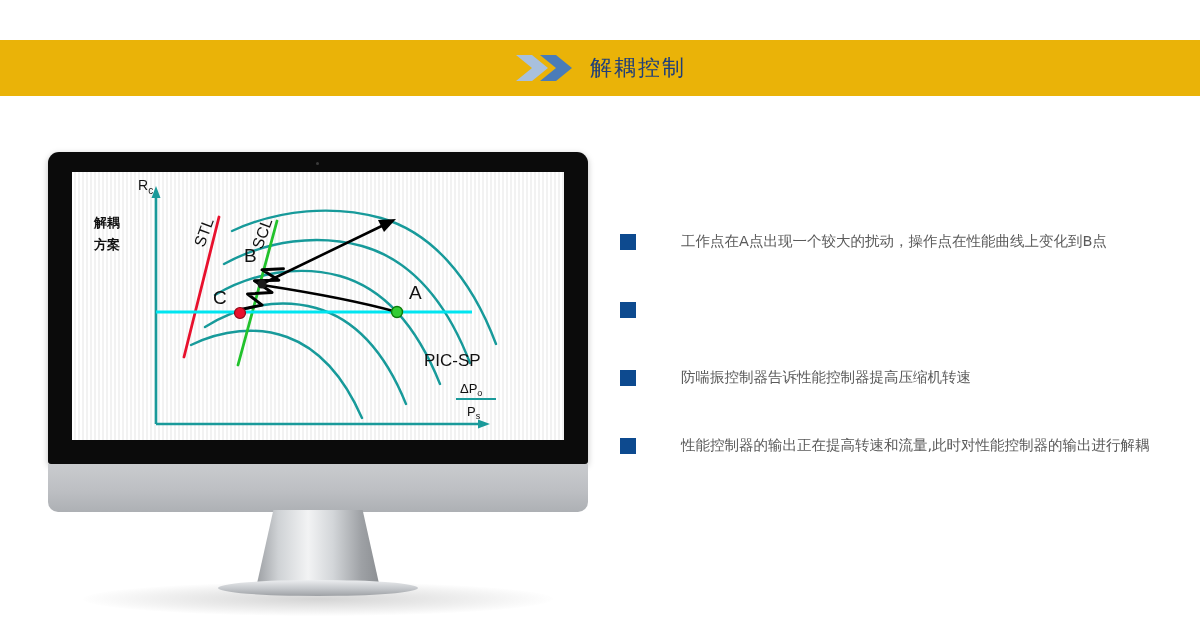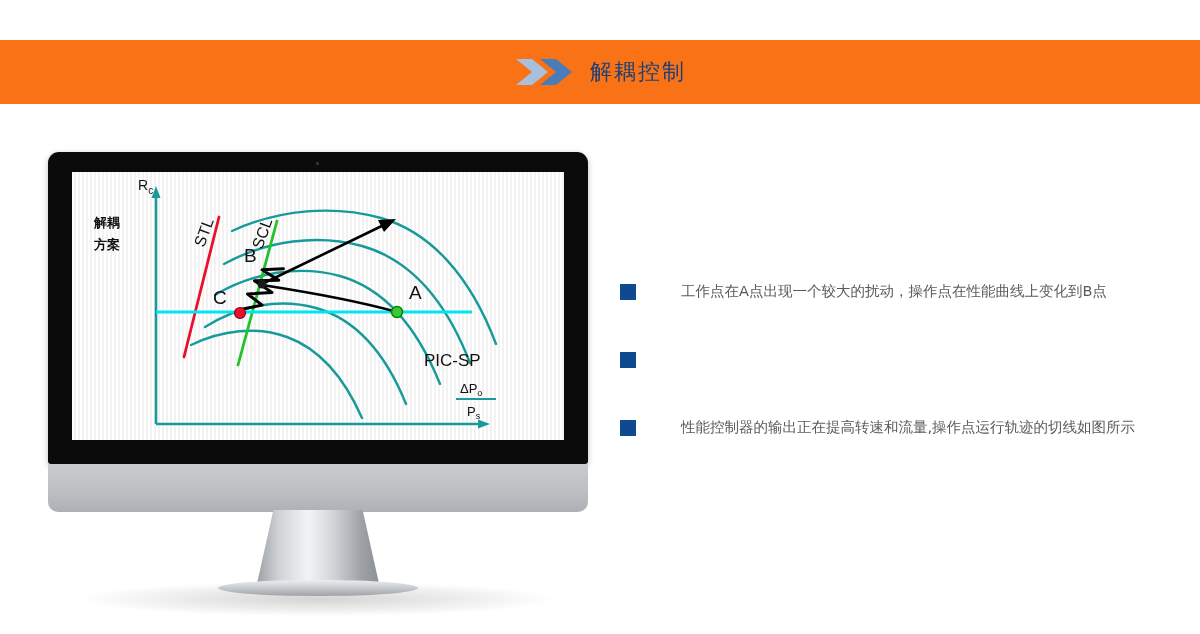--- a/index.html
+++ b/index.html
@@ -5,22 +5,22 @@
   html,body{margin:0;padding:0;}
   body{
     width:1200px;height:634px;
     background:#ffffff;
     font-family:"Liberation Sans","DejaVu Sans",sans-serif;
     overflow:hidden;
     position:relative;
   }
   
   .header-band{
-    position:absolute;left:0;top:40px;width:1200px;height:64px;
-    background:#f97316;
+    position:absolute;left:0;top:40px;width:1200px;height:56px;
+    background:#eab308;
     display:flex;align-items:center;justify-content:center;
   }
   .header-inner{display:flex;align-items:center;gap:14px;}
   .chevrons{display:flex;align-items:center;}
   .title-text{
     font-size:22px;color:#1f3f7a;letter-spacing:2px;font-weight:normal;
   }
   
   .monitor{position:absolute;left:48px;top:152px;width:540px;height:370px;}
   .bezel{
@@ -62,21 +62,21 @@
     background:radial-gradient(ellipse at center,rgba(60,60,60,.22) 0%,rgba(60,60,60,.07) 50%,rgba(255,255,255,0) 72%);
   }
   
   .plan-label{
     position:absolute;left:22px;top:40px;
     font-size:13px;line-height:22px;color:#111;font-weight:bold;
     font-family:"DejaVu Sans","Liberation Sans",sans-serif;
   }
   
   .bullets{position:absolute;left:620px;top:232px;width:560px;}
-  .bullet-row{display:flex;align-items:flex-end;height:68px;}
+  .bullet-row{display:flex;align-items:flex-start;height:68px;}
   .bullet-sq{
     width:16px;height:16px;background:#0d4a8f;flex:0 0 16px;margin-top:2px;
   }
   .bullet-text{
     margin-left:45px;font-size:14.5px;color:#5a5a5a;line-height:18px;
     font-family:"DejaVu Sans","Liberation Sans",sans-serif;
     white-space:nowrap;
   }
 </style>
 </head>
@@ -175,15 +175,19 @@
 <div class="bullets">
   <div class="bullet-row">
     <span class="bullet-sq"></span>
     <span class="bullet-text">工作点在A点出现一个较大的扰动，操作点在性能曲线上变化到B点</span>
   </div>
   <div class="bullet-row">
     <span class="bullet-sq"></span>
   </div>
   <div class="bullet-row">
     <span class="bullet-sq"></span>
-    <span class="bullet-text">性能控制器的输出正在提高转速和流量,操作点运行轨迹的切线如图所示</span>
+    <span class="bullet-text">防喘振控制器告诉性能控制器提高压缩机转速</span>
+  </div>
+  <div class="bullet-row">
+    <span class="bullet-sq"></span>
+    <span class="bullet-text">性能控制器的输出正在提高转速和流量,此时对性能控制器的输出进行解耦</span>
   </div>
 </div>
 
 </body></html>

